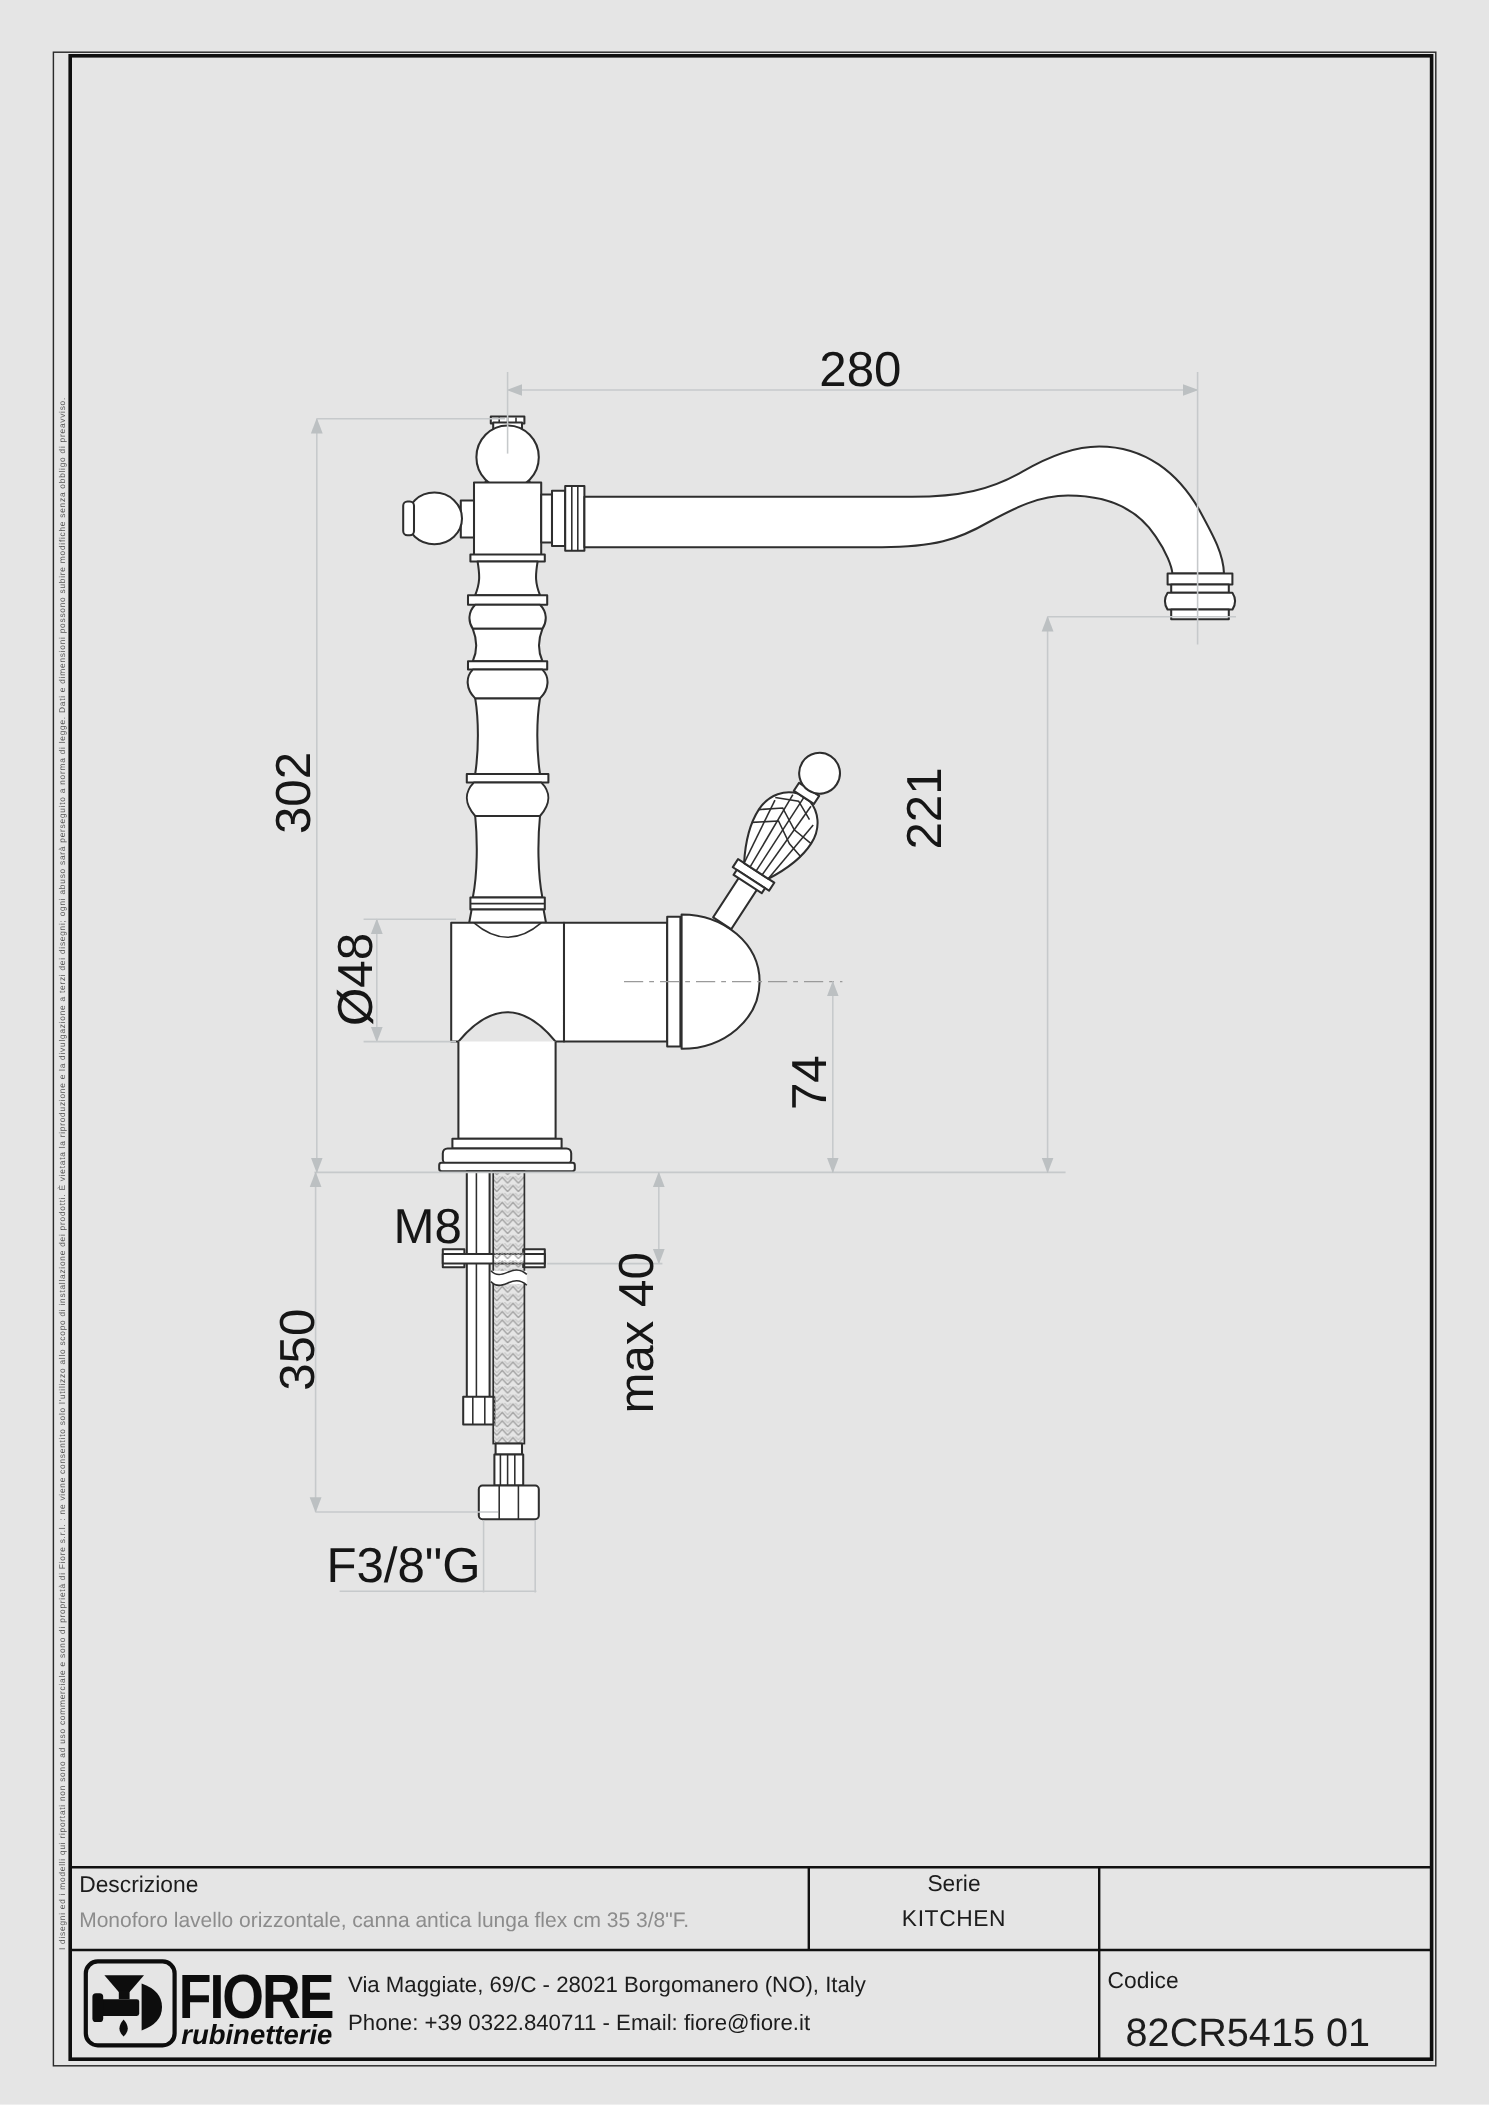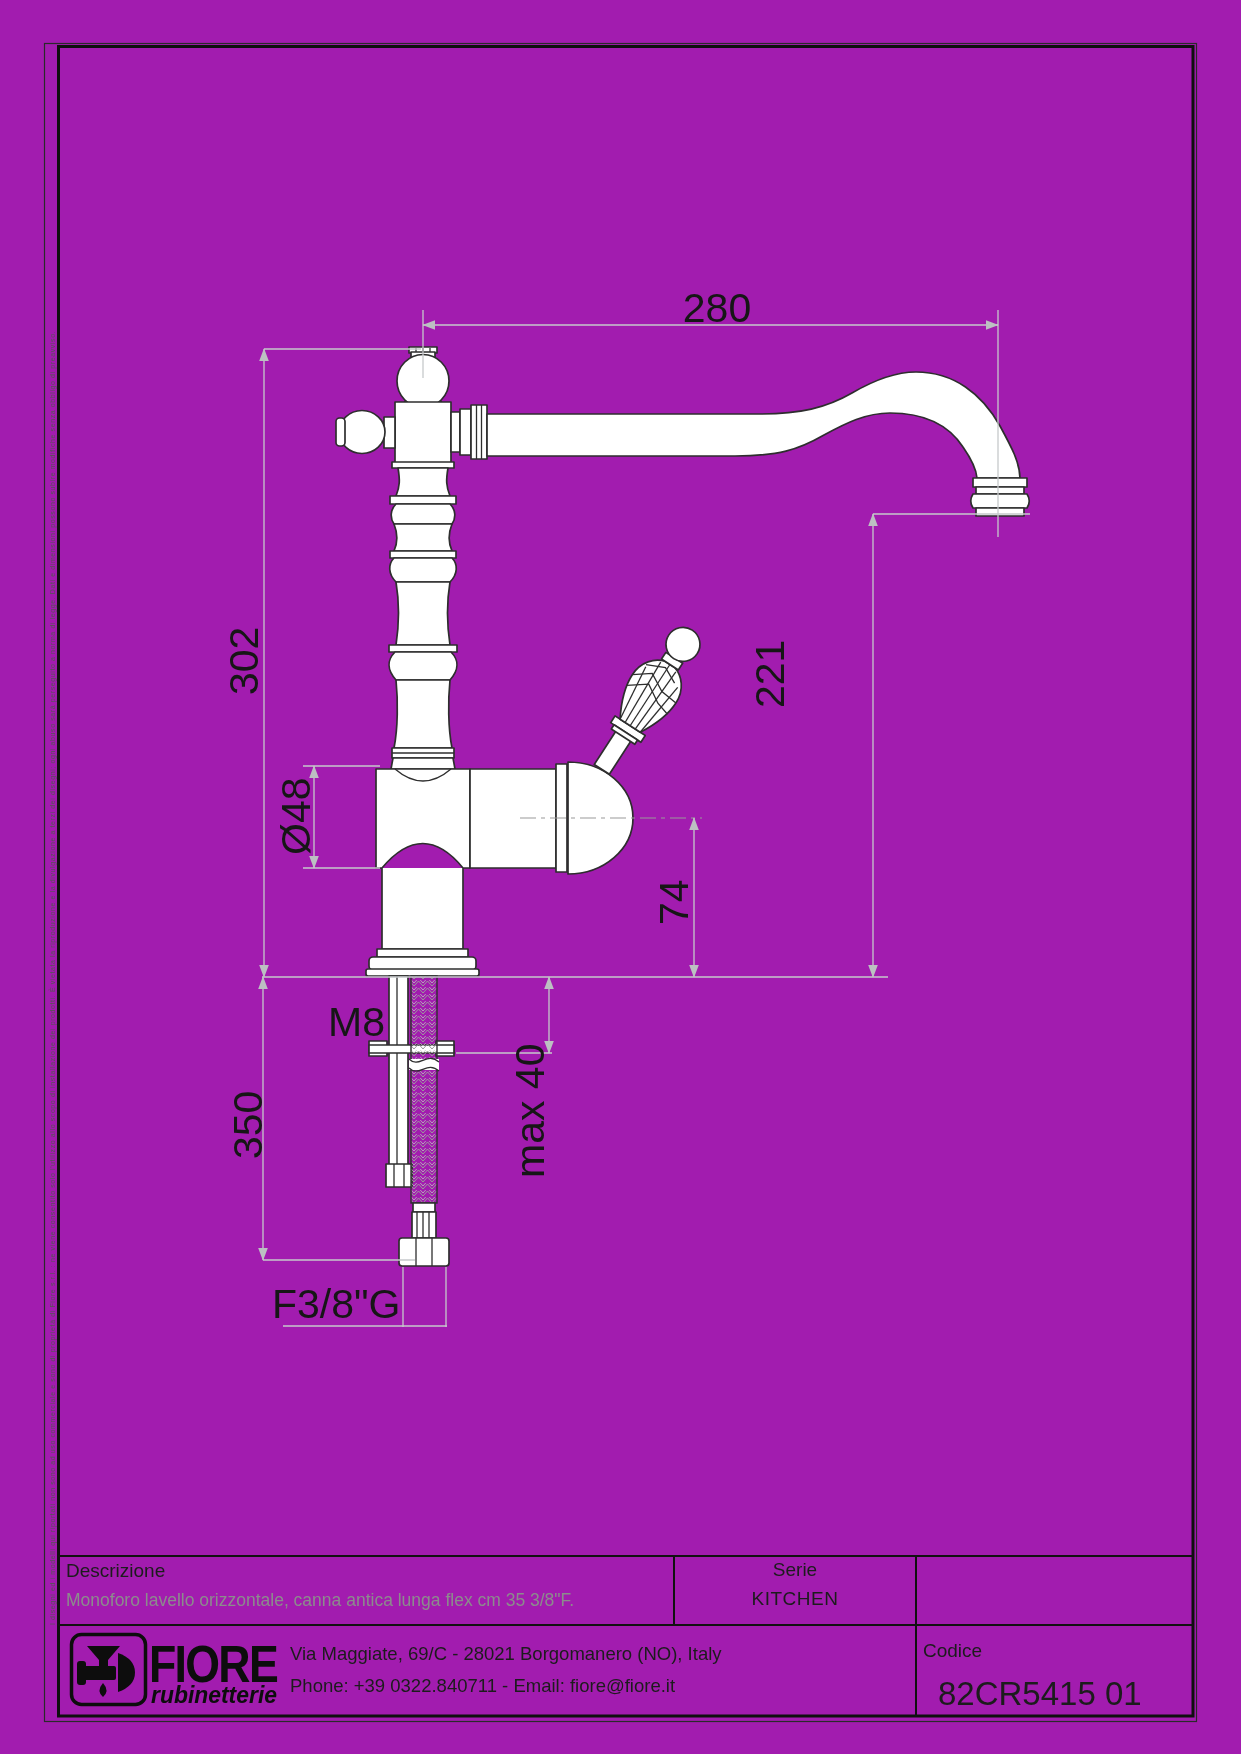--- a/index.html
+++ b/index.html
@@ -1,16 +1,16 @@
 <!DOCTYPE html>
 <html><head>
 <meta charset="utf-8">
 <style>
   html,body{margin:0;padding:0;background:#fff;}
-  .page{position:relative;width:1241px;height:1754px;background:#a21caf;overflow:hidden;
+  .page{position:relative;width:1241px;height:1754px;background:#e5e5e5;overflow:hidden;
         font-family:"Liberation Sans", sans-serif;}
   svg{position:absolute;left:0;top:0;}
   .outline{fill:#ffffff;stroke:#2e2e2e;stroke-width:1.7;stroke-linejoin:round;}
   .thin{fill:none;stroke:#2e2e2e;stroke-width:1.3;}
   .dim{stroke:#c6c9cb;stroke-width:1.3;fill:none;}
   .cline{stroke:#9a9a9a;stroke-width:1.2;fill:none;stroke-dasharray:16 5 4 5;}
   .dimtxt{fill:#161616;font-size:41px;font-family:"Liberation Sans", sans-serif;}
   .tbl{stroke:#111;stroke-width:2;fill:none;}
   .tlabel{fill:#1c1c1c;font-size:19px;}
   .tvalue-gray{fill:#8c8c8c;font-size:17.5px;}

